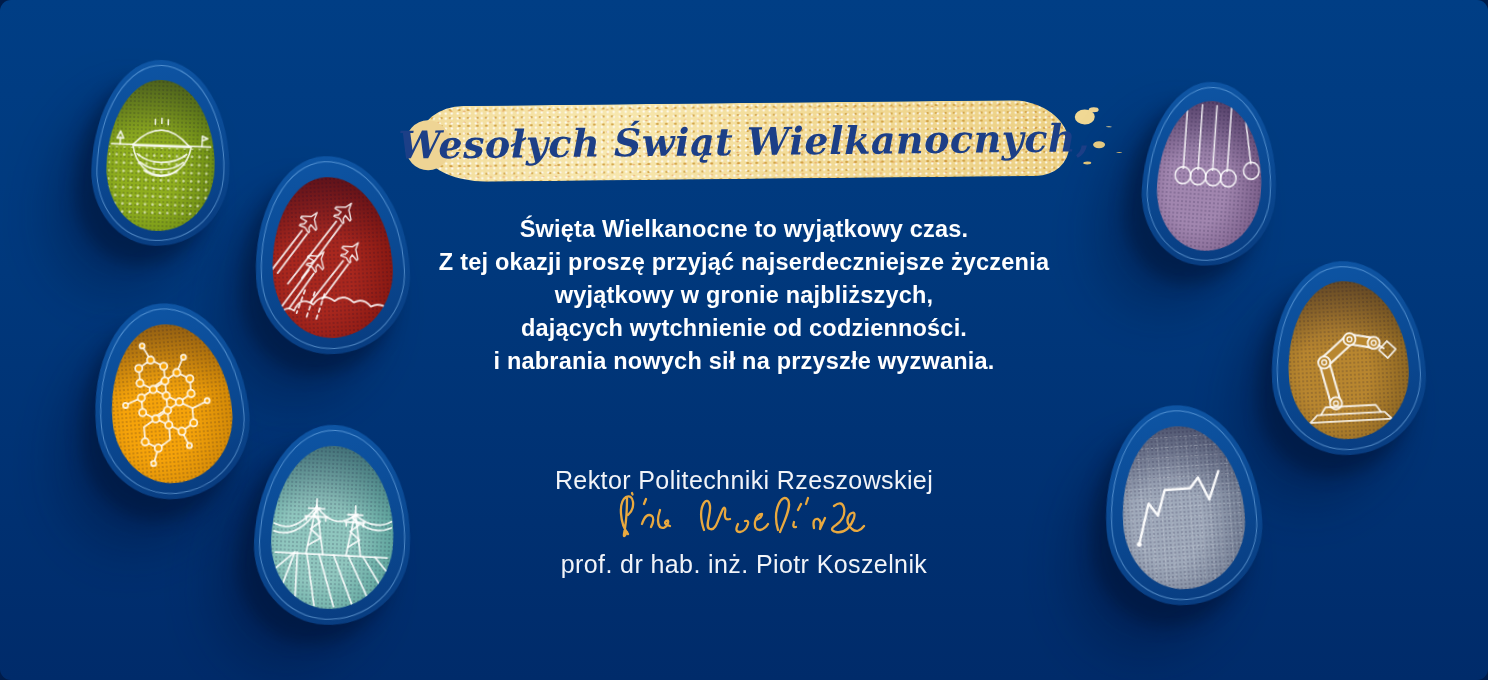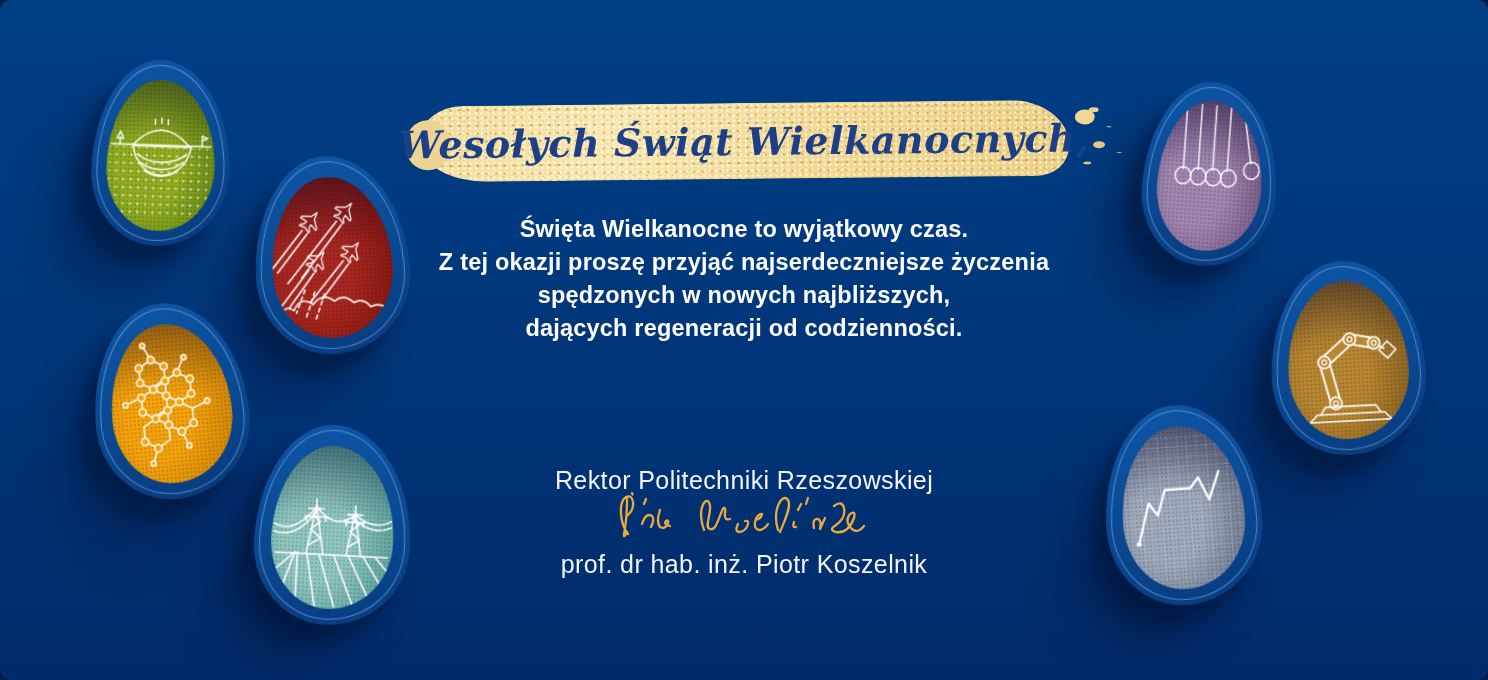--- a/index.html
+++ b/index.html
@@ -90,22 +90,23 @@
 
 <div class="card">
 
   <div class="banner">
     <div class="banner-text">Wesołych Świąt Wielkanocnych,</div>
   </div>
 
   <div class="message">
     <div>Święta Wielkanocne to wyjątkowy czas.</div>
     <div>Z tej okazji proszę przyjąć najserdeczniejsze życzenia</div>
-    <div>spędzonych w nowych najbliższych,</div>
-    <div>dających regeneracji od codzienności.</div>
+    <div>wyjątkowy w gronie najbliższych,</div>
+    <div>dających wytchnienie od codzienności.</div>
+    <div>i nabrania nowych sił na przyszłe wyzwania.</div>
   </div>
 
   <div class="role-line">Rektor Politechniki Rzeszowskiej</div>
 
   <svg class="sig-svg" viewBox="0 0 272 62" aria-hidden="true">
     <path d="M20 44 C12 34 10 12 18 7 C26 3 28 18 20 25 M19 8 C19 20 18 34 16 44 C15.5 48 17 46 19 42"></path>
     <path d="M24 3 L24.5 4.5"></path>
     <path d="M34 34 Q38 22 44 26 Q47 29 43 37"></path>
     <path d="M36 14 L38 9"></path>
     <path d="M52 20 Q48 32 52 37 Q57 40 60 33 Q61 29 58 31 Q55 34 62 36"></path>

